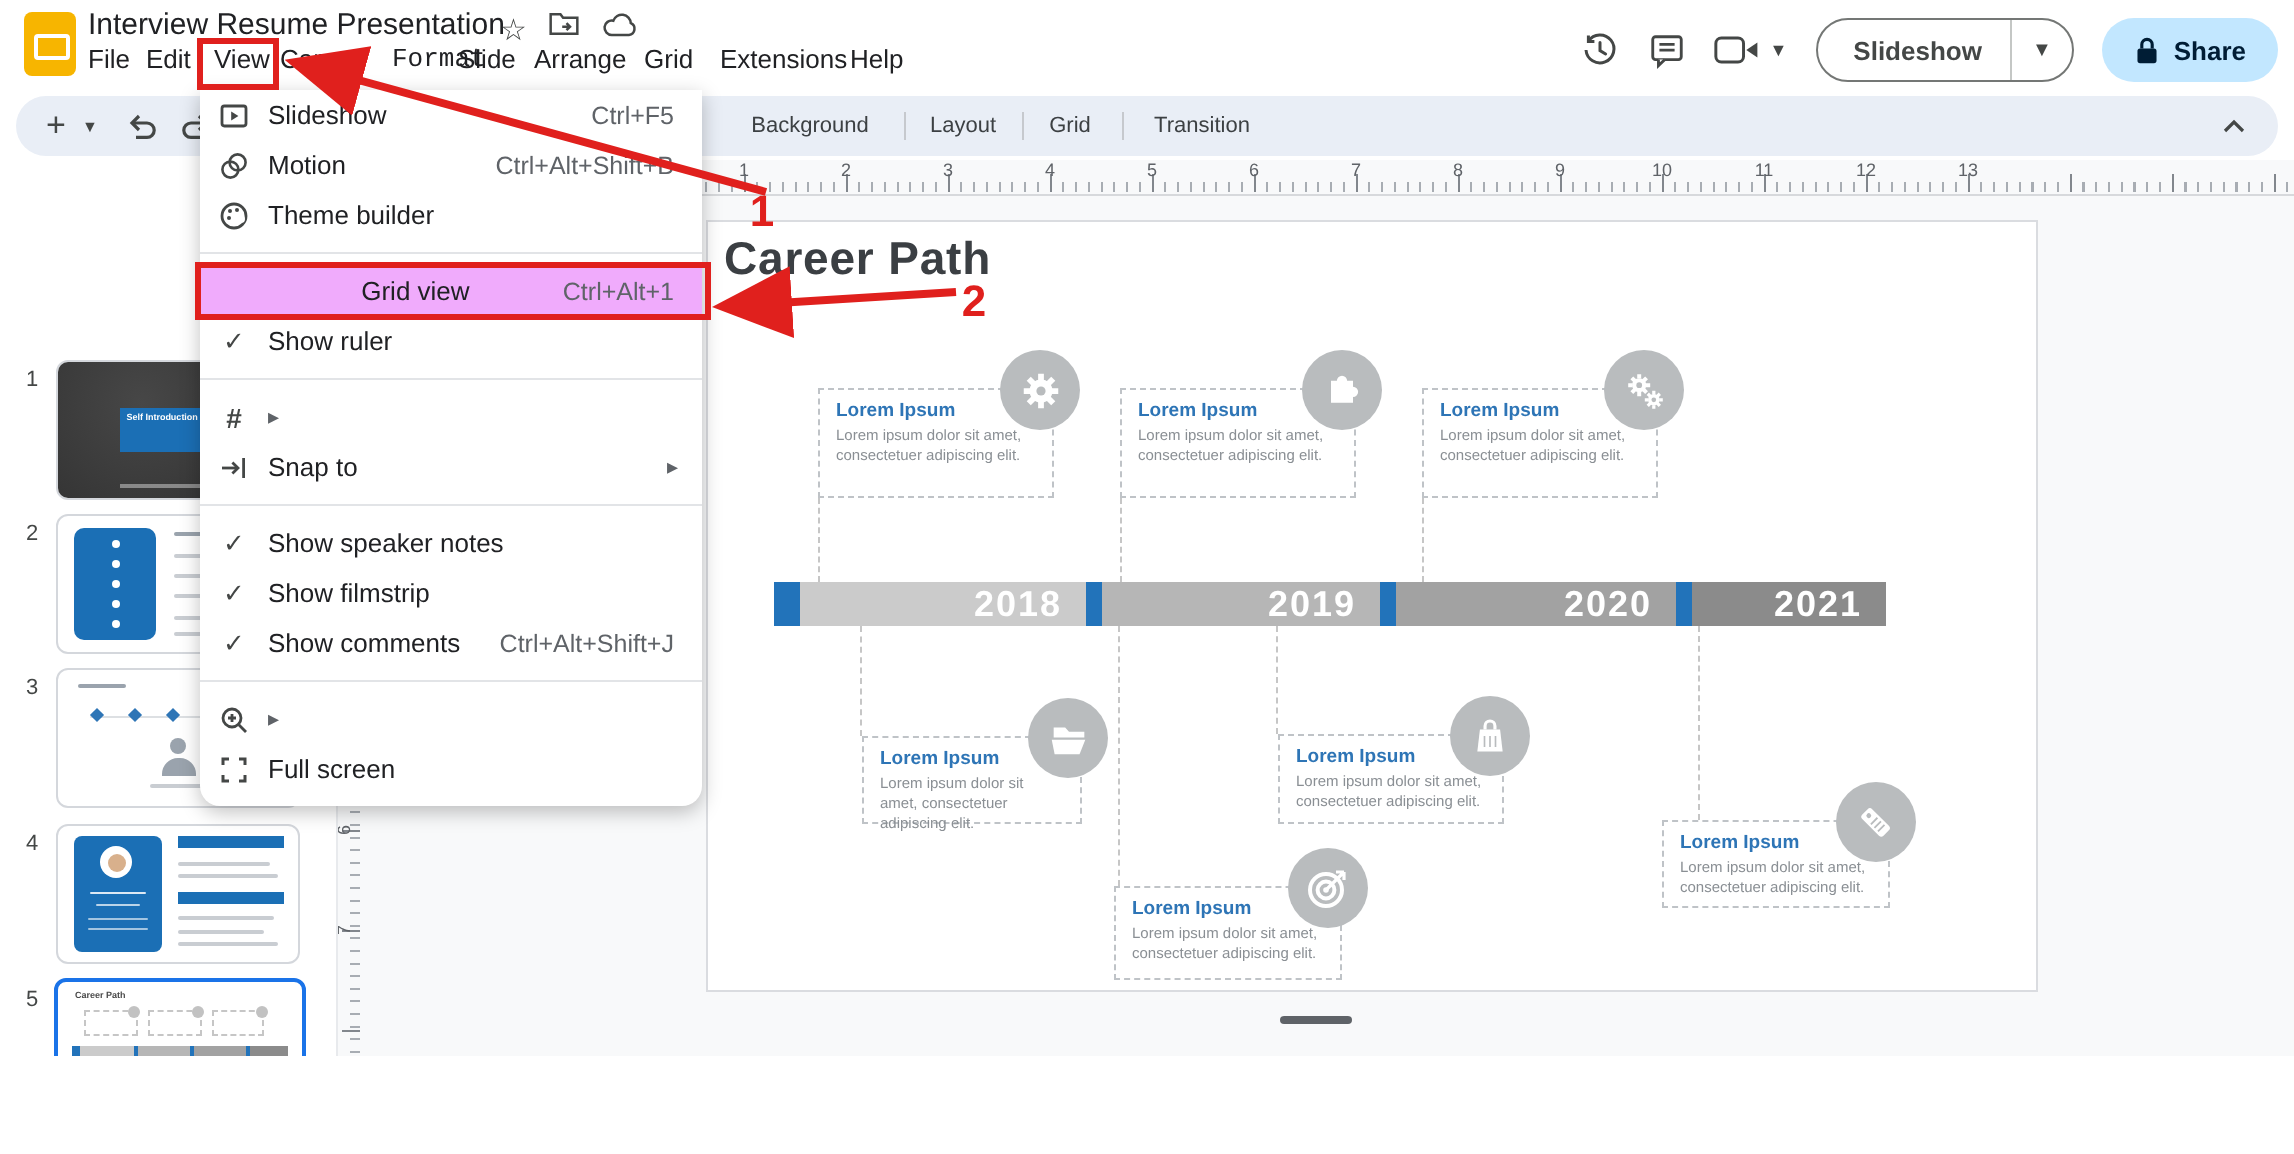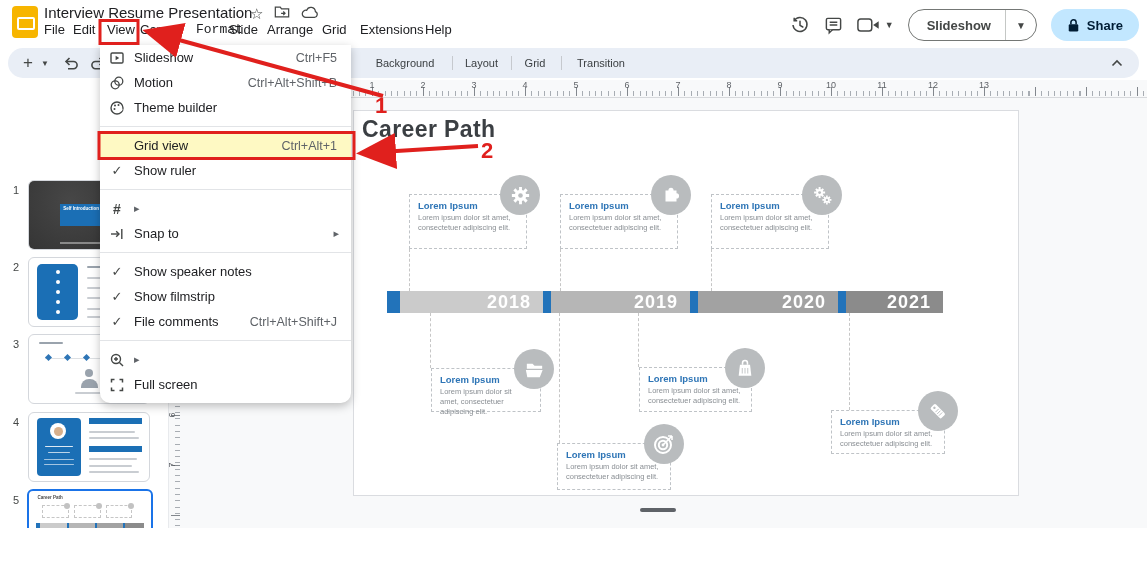--- a/index.html
+++ b/index.html
@@ -53,21 +53,21 @@
   .lbox{position:absolute;background:#fff;border:1px dashed #bfc3c7;box-sizing:border-box;padding:5px 8px;}
   .lbox .bt{font-size:9.5px;font-weight:bold;color:#2e75b6;margin-bottom:2px;}
   .lbox .bb{font-size:7.5px;line-height:1.3;color:#8a8f94;}
   .lcirc{position:absolute;right:-14px;top:-20px;width:40px;height:40px;border-radius:50%;background:#b9bcbe;
          display:flex;align-items:center;justify-content:center;}
   #page-handle{left:640px;top:508px;width:36px;height:4px;background:#5f6368;border-radius:2px;}
   
   #view-menu{left:100px;top:45px;width:251px;background:#fff;border-radius:0 0 10px 10px;
              box-shadow:0 3px 10px rgba(0,0,0,.25);z-index:50;padding-bottom:6px;}
   .m-row{display:flex;align-items:center;height:25px;font-size:13px;color:#202124;}
-  .m-row.hl{background:#fef9c3;}
+  .m-row.hl{background:#f0abfc;text-align:center;}
   .m-ic{width:34px;display:flex;justify-content:center;align-items:center;color:#444746;flex:none;}
   .m-lb{flex:1;}
   .m-sc{color:#5f6368;padding-right:14px;font-size:12.5px;}
   .m-sub{color:#5f6368;padding-right:12px;font-size:11px;}
   .m-sep{height:1px;background:#e2e4e7;margin:6px 0;}
   
   #bottombar{left:0;top:528px;width:1147px;height:49px;background:#fff;}
   
   #annotations{position:absolute;left:0;top:0;width:1147px;height:577px;z-index:60;pointer-events:none;}
   #annotations text{font-family:"Liberation Sans",sans-serif;font-weight:bold;font-size:22px;}
@@ -454,21 +454,21 @@
       <div class="m-row">
         <span class="m-ic">✓</span>
         <span class="m-lb">Show speaker notes</span>
       </div>
       <div class="m-row">
         <span class="m-ic">✓</span>
         <span class="m-lb">Show filmstrip</span>
       </div>
       <div class="m-row">
         <span class="m-ic">✓</span>
-        <span class="m-lb">File comments</span>
+        <span class="m-lb">Show comments</span>
         <span class="m-sc">Ctrl+Alt+Shift+J</span>
       </div>
       <div class="m-sep"></div>
       <div class="m-row">
         <span class="m-ic">
           <svg width="16" height="16" viewBox="0 0 16 16" fill="none" stroke="#444746" stroke-width="1.4">
             <circle cx="7" cy="7" r="4.5"></circle>
             <path d="M10.4 10.4 L14 14"></path>
             <path d="M5 7 h4 M7 5 v4"></path>
           </svg>

